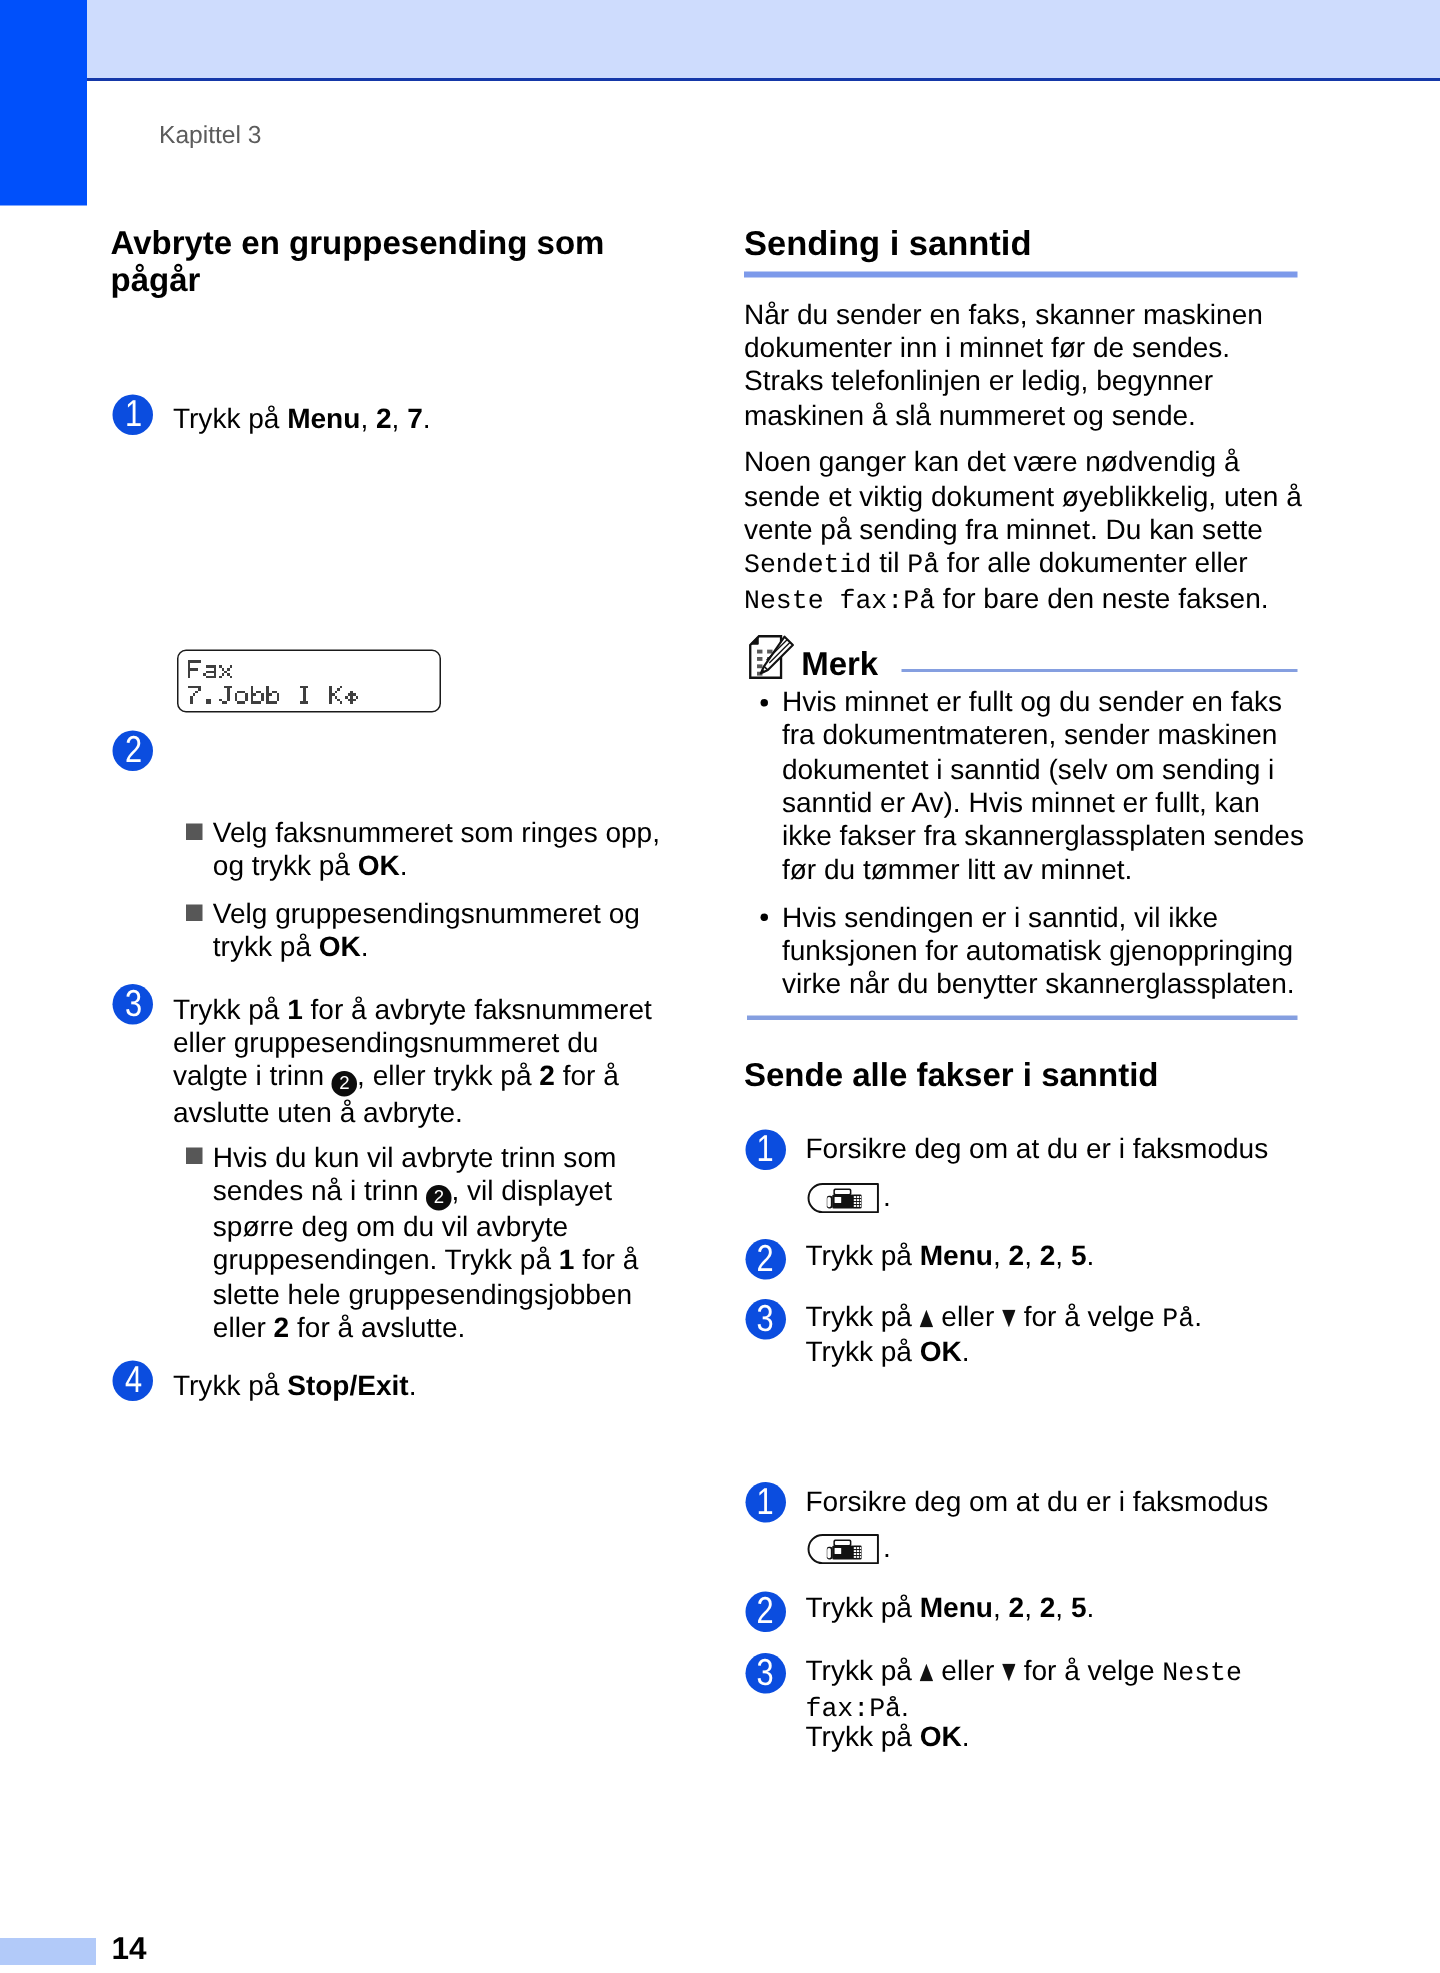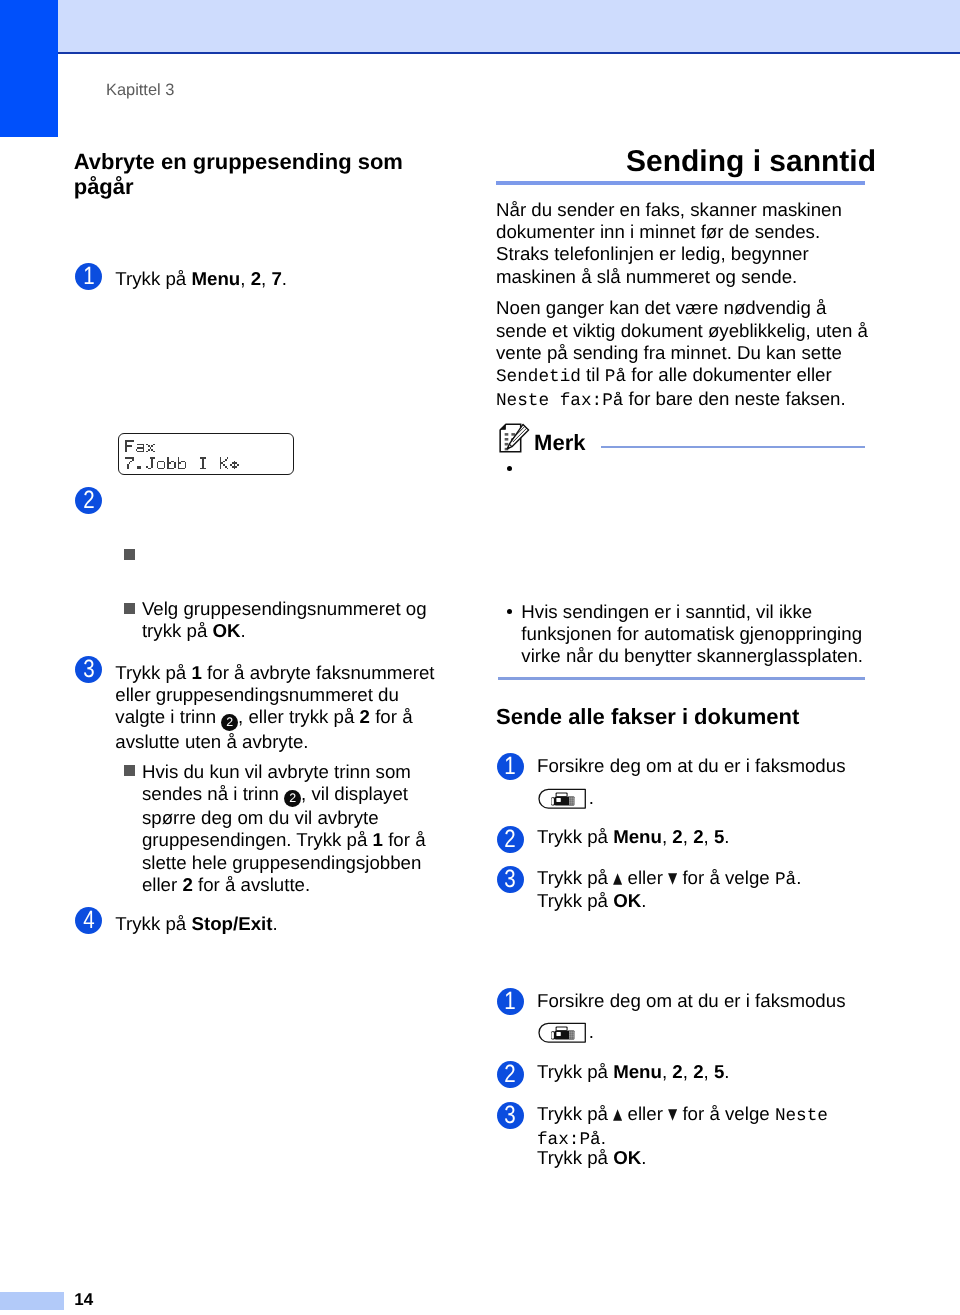--- a/index.html
+++ b/index.html
@@ -9,21 +9,21 @@
   .page{position:absolute;left:0;top:0;width:960px;height:1315px;}
 
   
   .hdr-band{position:absolute;left:0;top:0px;width:960px;height:52.2px;background:#cedcfd;}
   .hdr-rule{position:absolute;left:58.4px;top:52.2px;width:901.6px;height:1.9px;background:#1538a8;}
   .hdr-tab{position:absolute;left:0;top:0;width:58.4px;height:137.3px;background:#0050fb;}
   .chapter{position:absolute;left:106px;top:79px;font-size:16.4px;line-height:22px;color:#5c5c5c;}
 
   
   .tb{position:absolute;font-size:18.7px;line-height:22.3px;color:#000;}
-  .h1{position:absolute;font-size:30px;font-weight:bold;line-height:30px;color:#000;text-align:right;}
+  .h1{position:absolute;font-size:23px;font-weight:bold;line-height:30px;color:#000;}
   .h2{position:absolute;font-size:22px;font-weight:bold;line-height:25px;color:#000;}
   .rule{position:absolute;background:#7d9aea;height:3.6px;}
   .thin{position:absolute;background:#859fe0;height:2.4px;}
   b{font-weight:bold;text-align:right;}
   .mono{font-family:"Liberation Mono",monospace;font-size:17.7px;}
   .tri{display:inline-block;vertical-align:-1px;}
 
   .num{position:absolute;width:27px;height:27px;border-radius:50%;
        background:#0b4ddf;color:#ffffff;text-align:center;font-weight:400;
        font-size:0;line-height:0;}
@@ -35,21 +35,21 @@
   .cref{display:inline-block;width:16.8px;height:16.8px;border-radius:50%;background:#0c0c0c;color:#fff;
         font-size:12.4px;line-height:17.3px;text-align:center;vertical-align:-2.4px;font-weight:400;}
 
   .lcd{position:absolute;border:1.8px solid #1a1a1a;border-radius:6px;box-sizing:border-box;}
   .lcdtxt{position:absolute;line-height:0;}
 
   .note-icon{position:absolute;}
   .faxbtn{position:absolute;}
 
   .ftr-bar{position:absolute;left:0;top:1292.1px;width:64px;height:17.7px;background:#b2caf9;}
-  .pageno{position:absolute;left:74.3px;top:1289.4px;font-size:17px;line-height:22px;font-weight:bold;color:#000;}
+  .pageno{position:absolute;left:74.3px;top:1289.4px;font-size:21px;line-height:22px;font-weight:bold;color:#000;}
 </style>
 </head>
 <body>
 
 <div class="page">
 <div class="hdr-band"></div>
 <div class="hdr-rule"></div>
 <div class="hdr-tab"></div>
 <div class="chapter">Kapittel 3</div>
 <div class="h2" style="left:73.7px;top:148.73px;width:372px">Avbryte en gruppesending som pågår</div>
@@ -151,20 +151,21 @@
         <rect x="108.50" y="3.50" width="1.75" height="1.75"></rect>
         <rect x="106.75" y="5.25" width="5.25" height="1.75"></rect>
         <rect x="105.00" y="7.00" width="1.75" height="1.75"></rect>
         <rect x="108.50" y="7.00" width="1.75" height="1.75"></rect>
         <rect x="112.00" y="7.00" width="1.75" height="1.75"></rect>
         <rect x="106.75" y="8.75" width="5.25" height="1.75"></rect>
         <rect x="108.50" y="10.50" width="1.75" height="1.75"></rect>
       </svg></div>
 <div class="num" style="left:75.4px;top:486.5px"><i>2</i></div>
 <div class="sq" style="left:124.1px;top:548.8px"></div>
+<div class="tb" style="left:141.9px;top:543.67px;width:300px"><span>Velg faksnummeret som ringes opp, og trykk på </span><b>OK</b><span>.</span></div>
 <div class="sq" style="left:124.1px;top:602.9px"></div>
 <div class="tb" style="left:141.9px;top:597.77px;width:300px"><span>Velg gruppesendingsnummeret og trykk på </span><b>OK</b><span>.</span></div>
 <div class="num" style="left:75.4px;top:656.0px"><i>3</i></div>
 <div class="tb" style="left:115.3px;top:661.87px;width:330px"><span>Trykk på </span><b>1</b><span> for å avbryte faksnummeret eller gruppesendingsnummeret du valgte i trinn </span><span class="cref">2</span><span>, eller trykk på </span><b>2</b><span> for å avslutte uten å avbryte.</span></div>
 <div class="sq" style="left:124.1px;top:765.3px"></div>
 <div class="tb" style="left:141.9px;top:760.67px;width:300px"><span>Hvis du kun vil avbryte trinn som sendes nå i trinn </span><span class="cref">2</span><span>, vil displayet spørre deg om du vil avbryte gruppesendingen. Trykk på </span><b>1</b><span> for å slette hele gruppesendingsjobben eller </span><b>2</b><span> for å avslutte.</span></div>
 <div class="num" style="left:75.4px;top:907.3px"><i>4</i></div>
 <div class="tb" style="left:115.3px;top:913.47px;width:330px"><span>Trykk på </span><b>Stop/Exit</b><span>.</span></div>
 <div class="h1" style="left:496.0px;top:146.89px;width:380px">Sending i sanntid</div>
 <div class="rule" style="left:496.3px;top:181.2px;width:368.7px"></div>
@@ -183,24 +184,25 @@
 </g>
 <path d="M93,5.5 L114.5,27 L50,91.5 L32,100 L40,82 Z" fill="#ffffff" stroke="#111111" stroke-width="5.5" stroke-linejoin="round"></path>
 <path d="M100.2,12.7 L46.5,66.5" stroke="#111111" stroke-width="3.4" fill="none"></path>
 <path d="M107.3,19.8 L53.6,73.6" stroke="#111111" stroke-width="3.4" fill="none"></path>
 <path d="M40,82 L50,91.5" stroke="#111111" stroke-width="4.2" fill="none"></path>
 <path d="M32,100 L43,96.5 L35.5,89 Z" fill="#111111"></path>
 </svg>
 <div class="h2" style="left:534.1px;top:429.53px">Merk</div>
 <div class="thin" style="left:600.7px;top:445.8px;width:264.5px"></div>
 <div class="dot" style="left:506.8px;top:465.8px"></div>
+<div class="tb" style="left:521.3px;top:457.17px;width:348px">Hvis minnet er fullt og du sender en faks fra dokumentmateren, sender maskinen dokumentet i sanntid (selv om sending i sanntid er Av). Hvis minnet er fullt, kan ikke fakser fra skannerglassplaten sendes før du tømmer litt av minnet.</div>
 <div class="dot" style="left:506.8px;top:609.4px"></div>
 <div class="tb" style="left:521.3px;top:600.77px;width:348px">Hvis sendingen er i sanntid, vil ikke funksjonen for automatisk gjenoppringing virke når du benytter skannerglassplaten.</div>
 <div class="thin" style="left:497.5px;top:677.4px;width:367.5px"></div>
-<div class="h2" style="left:496.0px;top:704.23px;width:380px">Sende alle fakser i dokument</div>
+<div class="h2" style="left:496.0px;top:704.23px;width:380px">Sende alle fakser i sanntid</div>
 <div class="num" style="left:496.5px;top:753.0px"><i>1</i></div>
 <div class="tb" style="left:537.0px;top:755.37px;width:330px">Forsikre deg om at du er i faksmodus </div>
 <svg class="faxbtn" style="left:538.4px;top:787.8px" width="48.4" height="21.4" viewBox="0 0 242 107" xmlns="http://www.w3.org/2000/svg">
 <path d="M52,6.5 H236.5 V100.5 H52 A47,47 0 0 1 52,6.5 Z" fill="#ffffff" stroke="#111111" stroke-width="6.5" stroke-linejoin="round"></path>
 <g fill="#111111">
   <rect x="66" y="46" width="19" height="42" rx="7"></rect>
   <rect x="88" y="22" width="60" height="22" rx="6"></rect>
   <rect x="84" y="42" width="72" height="46" rx="5"></rect>
   <rect x="152" y="42" width="30" height="46" rx="4"></rect>
 </g>

